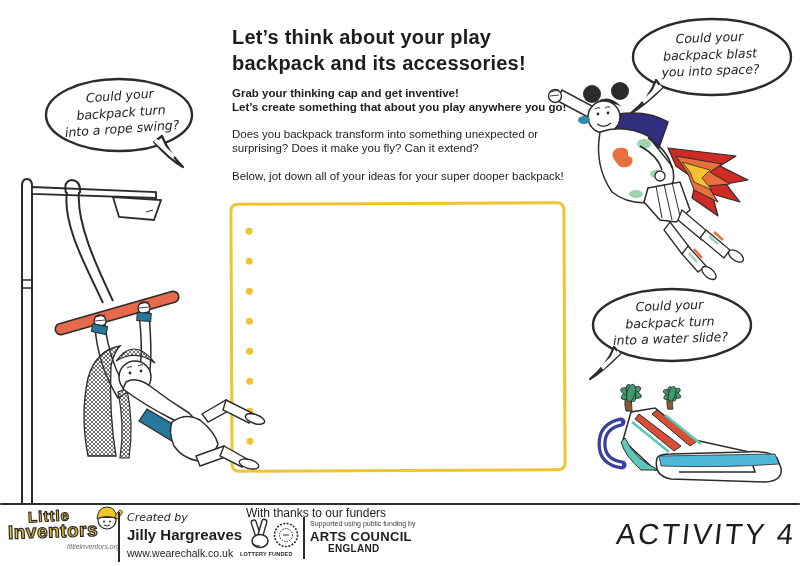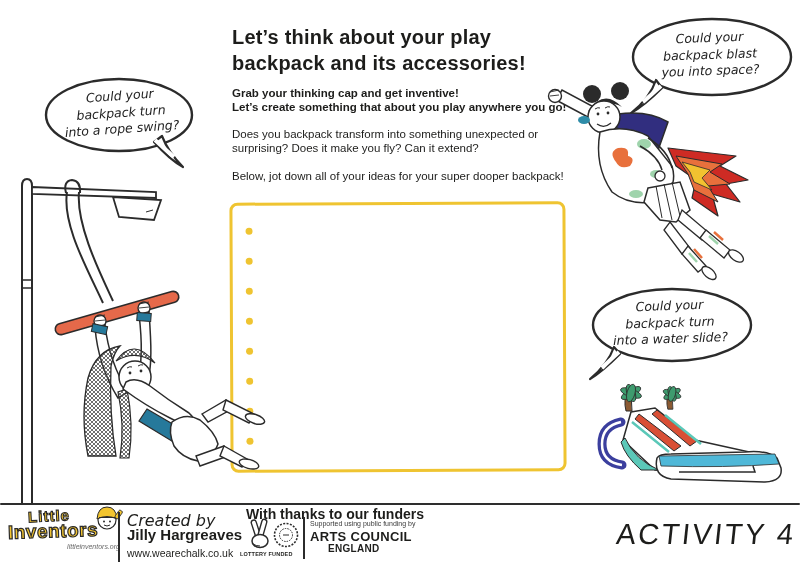--- a/index.html
+++ b/index.html
@@ -49,24 +49,24 @@
   .fdiv-1{left:118px;top:512px;height:50px;}
   .fdiv-2{left:303px;top:517px;height:42px;}
   .li-logo{position:absolute;left:8px;top:506px;width:112px;height:58px;}
   .li-line1{font-weight:700;font-size:15px;color:#F3C52F;-webkit-text-stroke:1.1px #2b2b2b;
             letter-spacing:1px;margin-left:20px;transform:rotate(-3deg);}
   .li-line2{font-weight:700;font-size:19px;color:#F3C52F;-webkit-text-stroke:1.2px #2b2b2b;
             letter-spacing:.5px;margin-top:-3px;transform:rotate(-2deg);}
   .li-url{font-size:7px;font-style:italic;text-align:right;color:#6a6a6a;margin-top:1px;}
   .li-mascot{position:absolute;right:-4px;top:-6px;}
   .created-label{position:absolute;left:127px;top:511px;font-family:"DejaVu Sans",sans-serif;
-                 font-style:italic;font-size:16px;}
+                 font-style:italic;font-size:11px;}
   .author{position:absolute;left:127px;top:526px;font-size:15px;font-weight:700;}
   .website{position:absolute;left:127px;top:547px;font-size:10.5px;}
-  .funders-label{position:absolute;left:246px;top:506px;font-size:14px;font-weight:700;}
+  .funders-label{position:absolute;left:246px;top:506px;font-size:12px;font-weight:400;}
   .lottery-icon{position:absolute;left:246px;top:517px;}
   .lottery-label{position:absolute;left:240px;top:551px;font-size:5.5px;font-weight:700;letter-spacing:.2px;}
   .ac-stamp{position:absolute;left:272px;top:521px;}
   .ac-support{position:absolute;left:310px;top:520px;font-size:7px;color:#3a3a3a;}
   .ac-line1{position:absolute;left:310px;top:529px;font-size:13px;font-weight:700;letter-spacing:.3px;}
   .ac-line2{position:absolute;left:328px;top:543px;font-size:10px;font-weight:700;letter-spacing:.3px;}
   .activity{position:absolute;left:612px;top:518px;width:188px;text-align:center;
             font-size:29px;letter-spacing:2.5px;transform:skewX(-6deg);color:#1d1d1b;}
 </style>
 </head>

